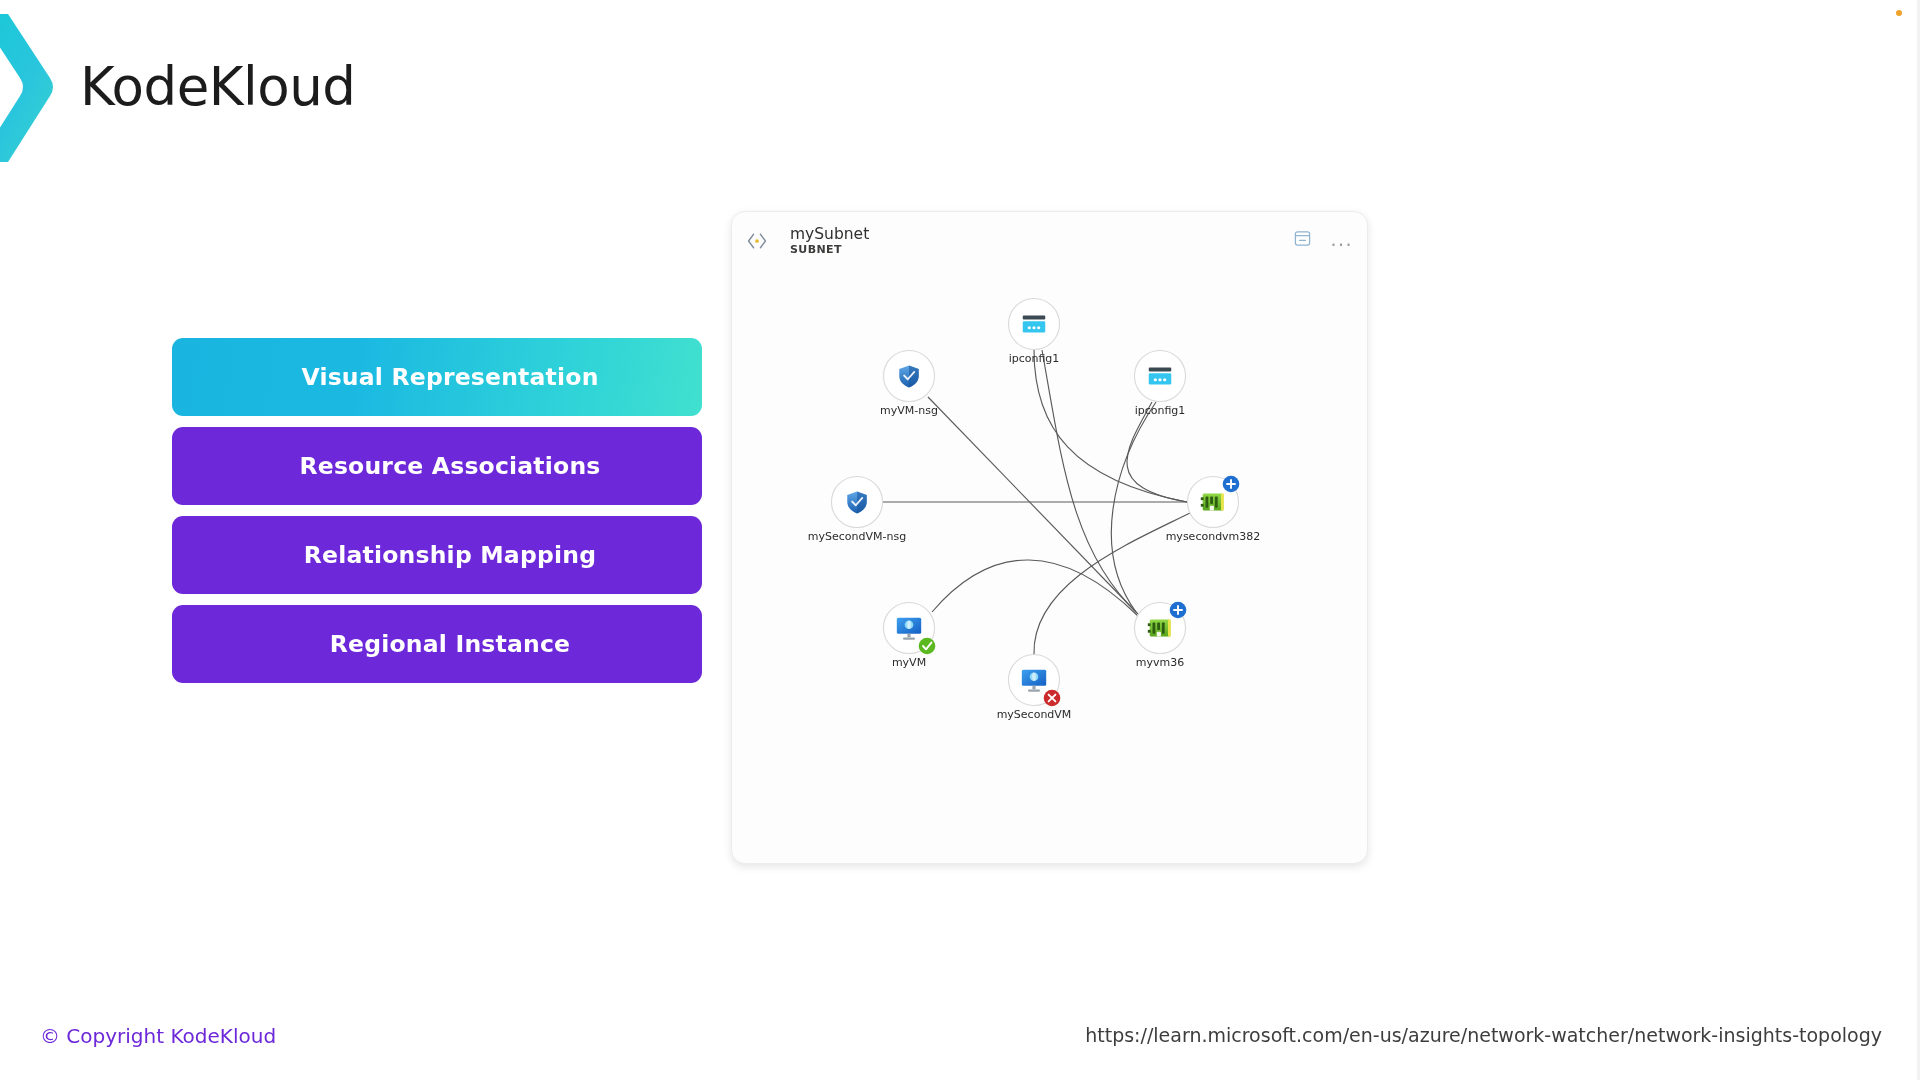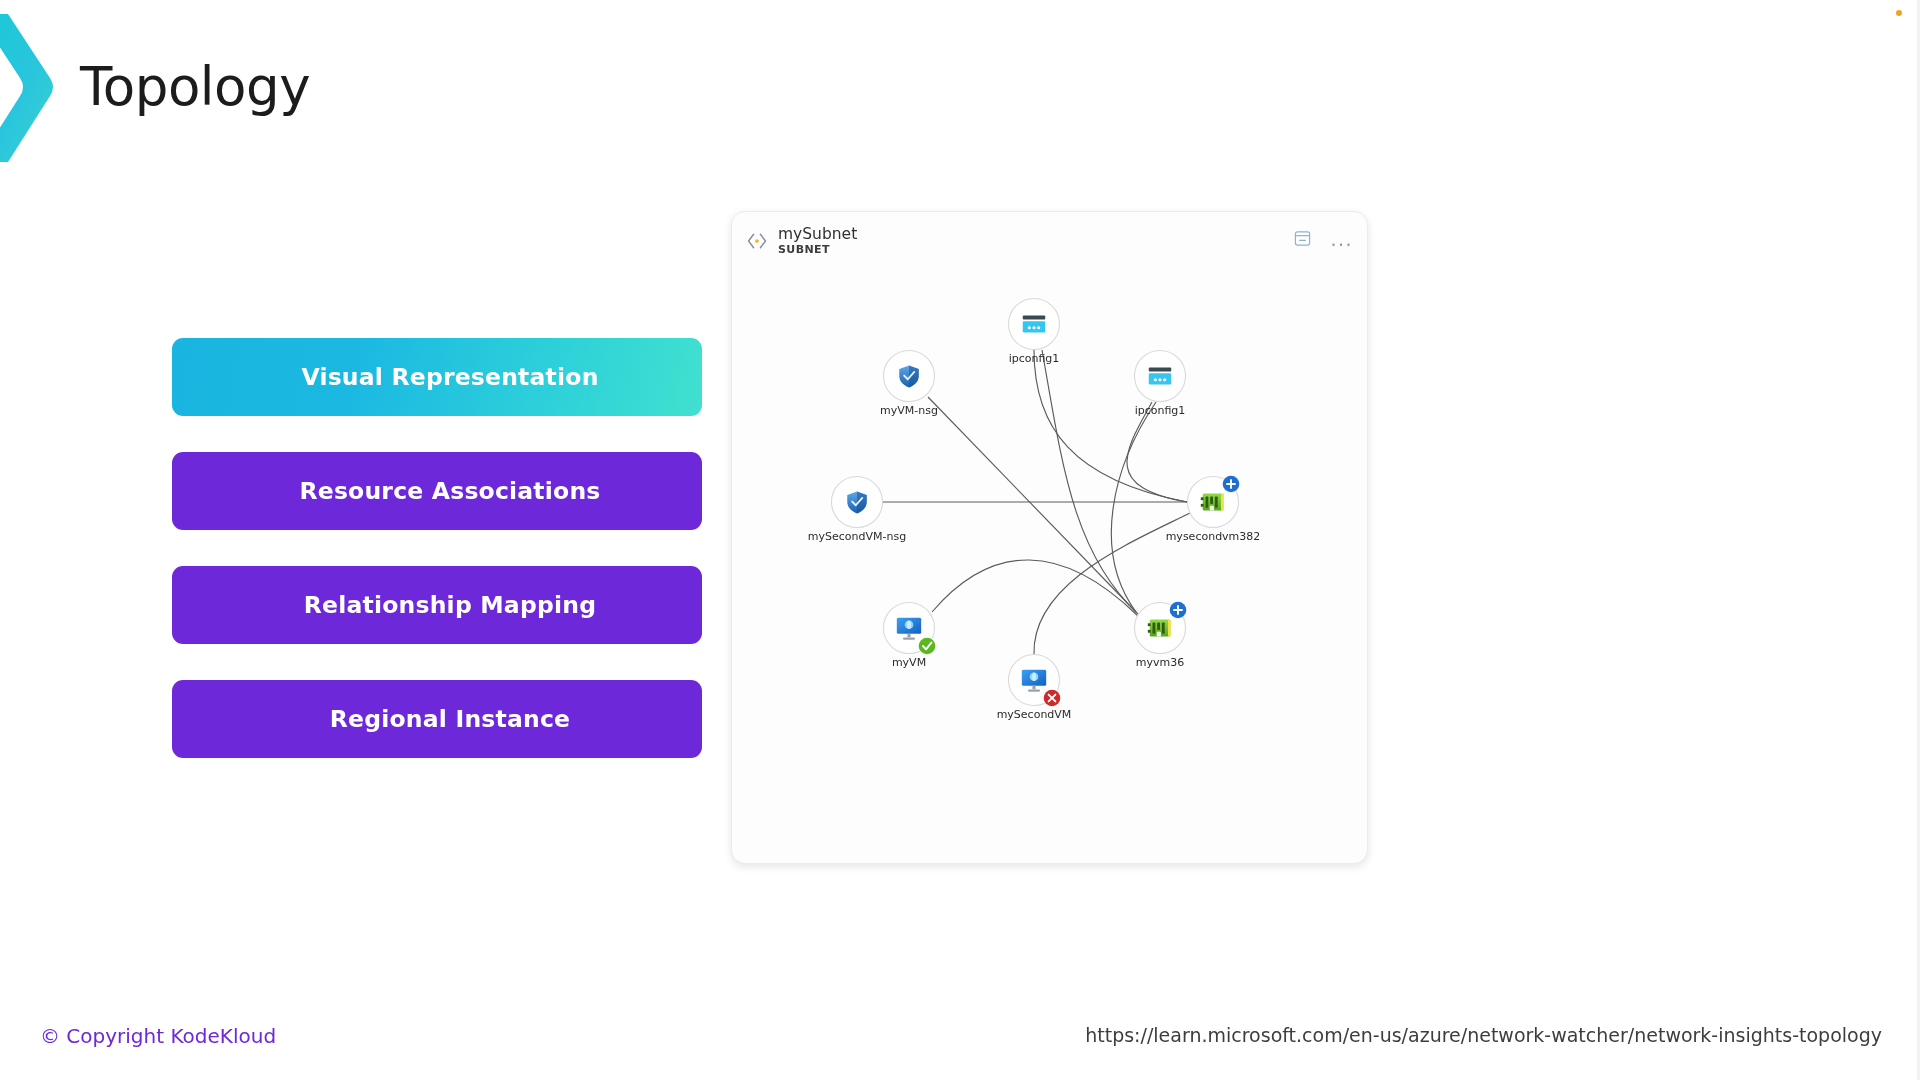--- a/index.html
+++ b/index.html
@@ -65,21 +65,21 @@
     width: 530px;
     height: 78px;
     border-radius: 11px;
     display: flex;
     align-items: center;
     justify-content: center;
     color: #ffffff;
     font-size: 23.5px;
     font-weight: 600;
     letter-spacing: 0.2px;
-    margin-bottom: 36px;
+    margin-bottom: 11px;
     box-sizing: border-box;
     border: none;
     cursor: pointer;
     font-family: "DejaVu Sans", sans-serif;
     user-select: none;
     padding-left: 32px;
   }
   .nav-btn.inactive {
     background: #6d28d9;
   }
@@ -100,21 +100,21 @@
     border-radius: 14px;
     box-shadow: 0 3px 8px rgba(0,0,0,0.10);
     box-sizing: border-box;
   }
   .panel-head {
     position: absolute;
     left: 14px;
     top: 14px;
     display: flex;
     align-items: flex-start;
-    gap: 10px;
+    gap: 22px;
   }
   .subnet-icon {
     width: 22px;
     height: 20px;
     margin-top: 5px;
   }
   .panel-titles {
     display: flex;
     flex-direction: column;
     line-height: 1.05;
@@ -193,21 +193,21 @@
   <defs>
     <linearGradient id="logoGrad" x1="0" y1="0" x2="1" y2="1">
       <stop offset="0%" stop-color="#18c9d6"></stop>
       <stop offset="55%" stop-color="#29c5dd"></stop>
       <stop offset="100%" stop-color="#3ad2d0"></stop>
     </linearGradient>
   </defs>
   <path d="M -12 6 L 18 6 L 60 70 Q 66 79 60 88 L 18 154 L -12 154 L 30 88 Q 36 79 30 70 Z" fill="url(#logoGrad)"></path>
 </svg>
 
-<div class="page-title">Topology</div>
+<div class="page-title">KodeKloud</div>
 
 <div class="btn-list">
   <button class="nav-btn active">Visual Representation</button>
   <button class="nav-btn inactive">Resource Associations</button>
   <button class="nav-btn inactive">Relationship Mapping</button>
   <button class="nav-btn inactive">Regional Instance</button>
 </div>
 
 <div class="topo-panel">
 

